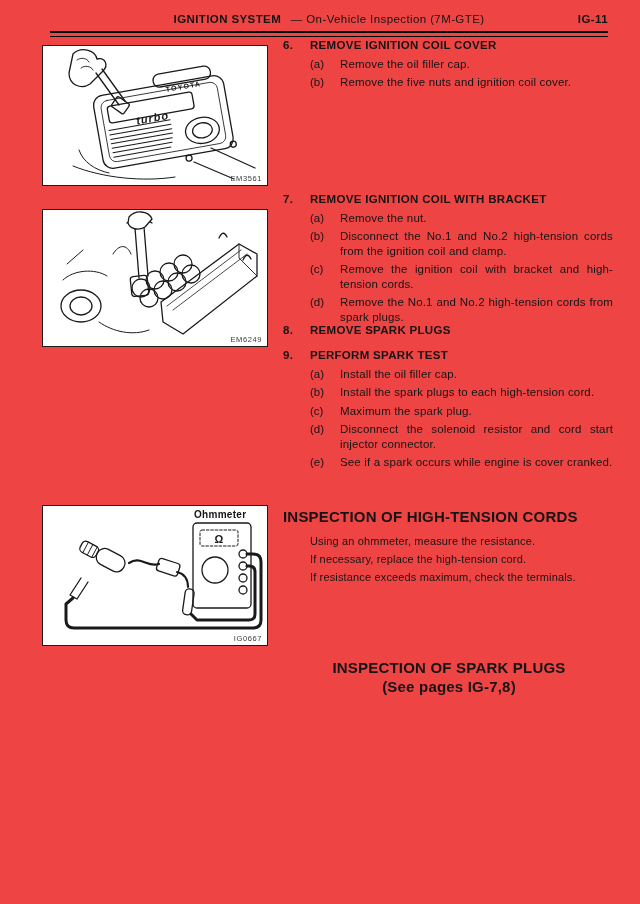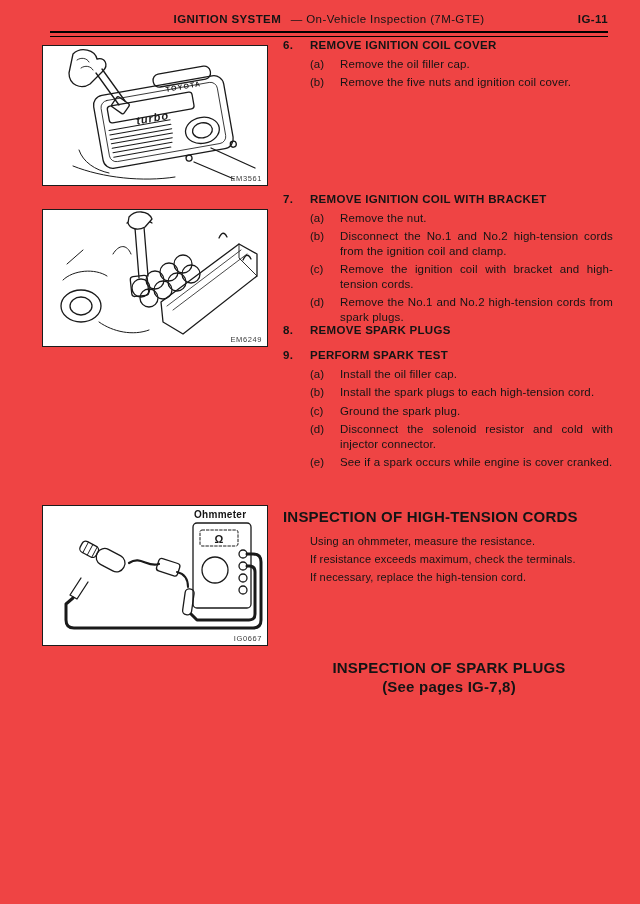--- a/index.html
+++ b/index.html
@@ -200,38 +200,38 @@
     <div class="substep">
       <span class="sub-label">(a)</span>
       <span class="sub-text">Install the oil filler cap.</span>
     </div>
     <div class="substep">
       <span class="sub-label">(b)</span>
       <span class="sub-text">Install the spark plugs to each high-tension cord.</span>
     </div>
     <div class="substep">
       <span class="sub-label">(c)</span>
-      <span class="sub-text">Ground the spark plug.</span>
+      <span class="sub-text">Maximum the spark plug.</span>
     </div>
     <div class="substep">
       <span class="sub-label">(d)</span>
-      <span class="sub-text">Disconnect the solenoid resistor and cold with injector connector.</span>
+      <span class="sub-text">Disconnect the solenoid resistor and cord start injector connector.</span>
     </div>
     <div class="substep">
       <span class="sub-label">(e)</span>
       <span class="sub-text">See if a spark occurs while engine is cover cranked.</span>
     </div>
   </div>
 
   <div class="section" id="sec-cords">
     <div class="sec-title">INSPECTION OF HIGH-TENSION CORDS</div>
     <div class="sec-body">
       <div>Using an ohmmeter, measure the resistance.</div>
+      <div>If necessary, replace the high-tension cord.</div>
       <div>If resistance exceeds maximum, check the terminals.</div>
-      <div>If necessary, replace the high-tension cord.</div>
     </div>
   </div>
 
   <div class="section" id="sec-plugs">
     <div class="sec-title">INSPECTION OF SPARK PLUGS</div>
     <div class="sec-ref">(See pages IG-7,8)</div>
   </div>
 
 </div>
 

